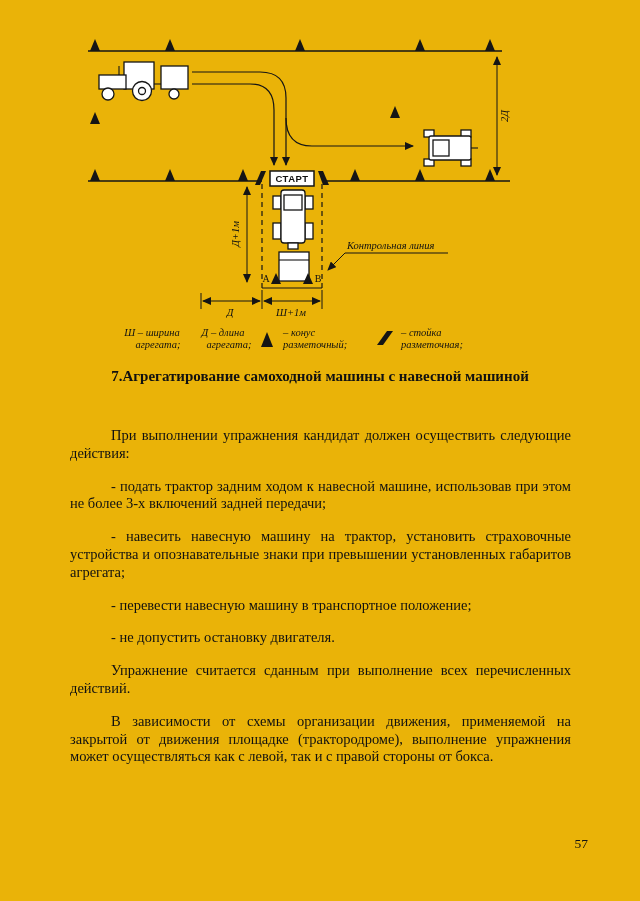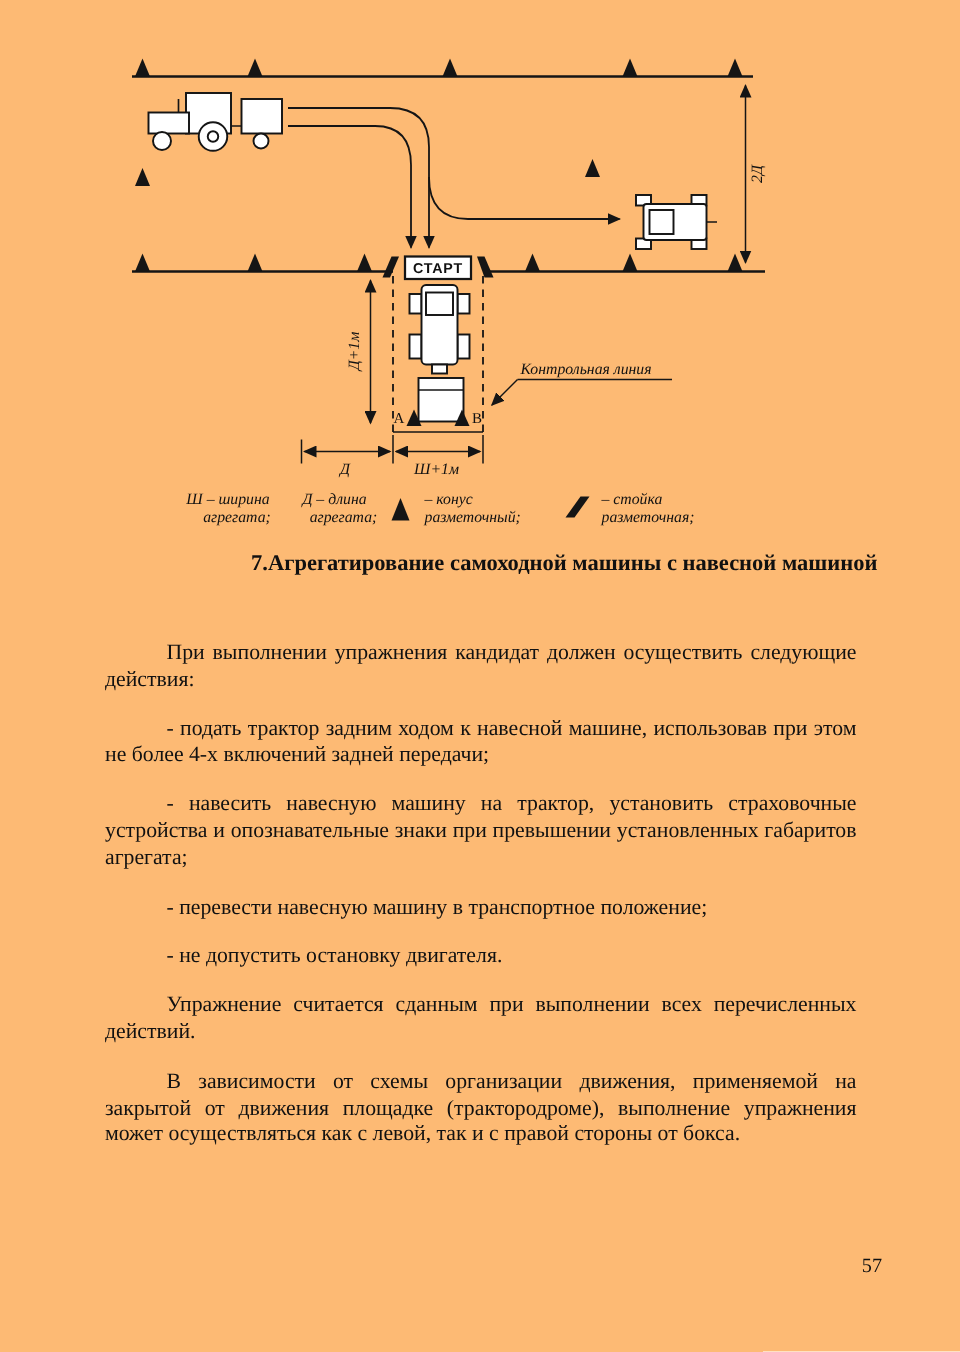--- a/index.html
+++ b/index.html
@@ -1,19 +1,19 @@
 <!DOCTYPE html>
 <html><head>
 <meta charset="utf-8">
 <style>
   html,body{margin:0;padding:0;background:#ffffff;}
-  .page{position:relative;width:640px;height:901px;background:#fdba74;margin:0 auto;
+  .page{position:relative;width:640px;height:901px;background:#eab308;margin:0 auto;
         font-family:"Liberation Serif",serif;color:#111;overflow:hidden;}
   .diagram{position:absolute;top:26px;left:0;}
-  .title{position:absolute;top:368px;left:55px;width:530px;margin:0;text-align:right;
+  .title{position:absolute;top:368px;left:55px;width:530px;margin:0;text-align:center;
          font-size:15px;font-weight:bold;font-family:"Liberation Serif",serif;}
   .body-text{position:absolute;top:412px;left:55px;width:531px;font-size:14.5px;
              line-height:17.8px;text-align:justify;}
   .body-text p{margin:15px;text-indent:41px;}
   .page-number{position:absolute;top:836px;right:52px;font-size:13.5px;}
 
   
   .ln{stroke:#151515;stroke-width:1.6;}
   .thin{stroke:#151515;stroke-width:1.1;fill:none;}
   .dash{stroke:#151515;stroke-width:1.2;stroke-dasharray:5 4;fill:none;}
@@ -160,22 +160,22 @@
       <polygon class="cone" points="377,319 387,305 393,305 383,319"></polygon>
       <text class="lbl" x="401" y="310" text-anchor="start">– стойка</text>
       <text class="lbl" x="401" y="322" text-anchor="start">разметочная;</text>
     </g>
   </svg>
 
   <h1 class="title">7.Агрегатирование самоходной машины с навесной машиной</h1>
 
   <div class="body-text">
     <p>При выполнении упражнения кандидат должен осуществить следующие действия:</p>
-    <p>- подать трактор задним ходом к навесной машине, использовав при этом не более 4-х включений задней передачи;</p>
+    <p>- подать трактор задним ходом к навесной машине, использовав при этом не более 3-х включений задней передачи;</p>
     <p>- навесить навесную машину на трактор, установить страховочные устройства и опознавательные знаки при превышении установленных габаритов агрегата;</p>
     <p>- перевести навесную машину в транспортное положение;</p>
     <p>- не допустить остановку двигателя.</p>
-    <p>Упражнение считается сданным при выполнении всех перечисленных действий.</p>
+    <p>Упражнение считается сданным при выполнение всех перечисленных действий.</p>
     <p>В зависимости от схемы организации движения, применяемой на закрытой от движения площадке (трактородроме), выполнение упражнения может осуществляться как с левой, так и с правой стороны от бокса.</p>
   </div>
 
   <div class="page-number">57</div>
 </div>
 
 </body></html>

